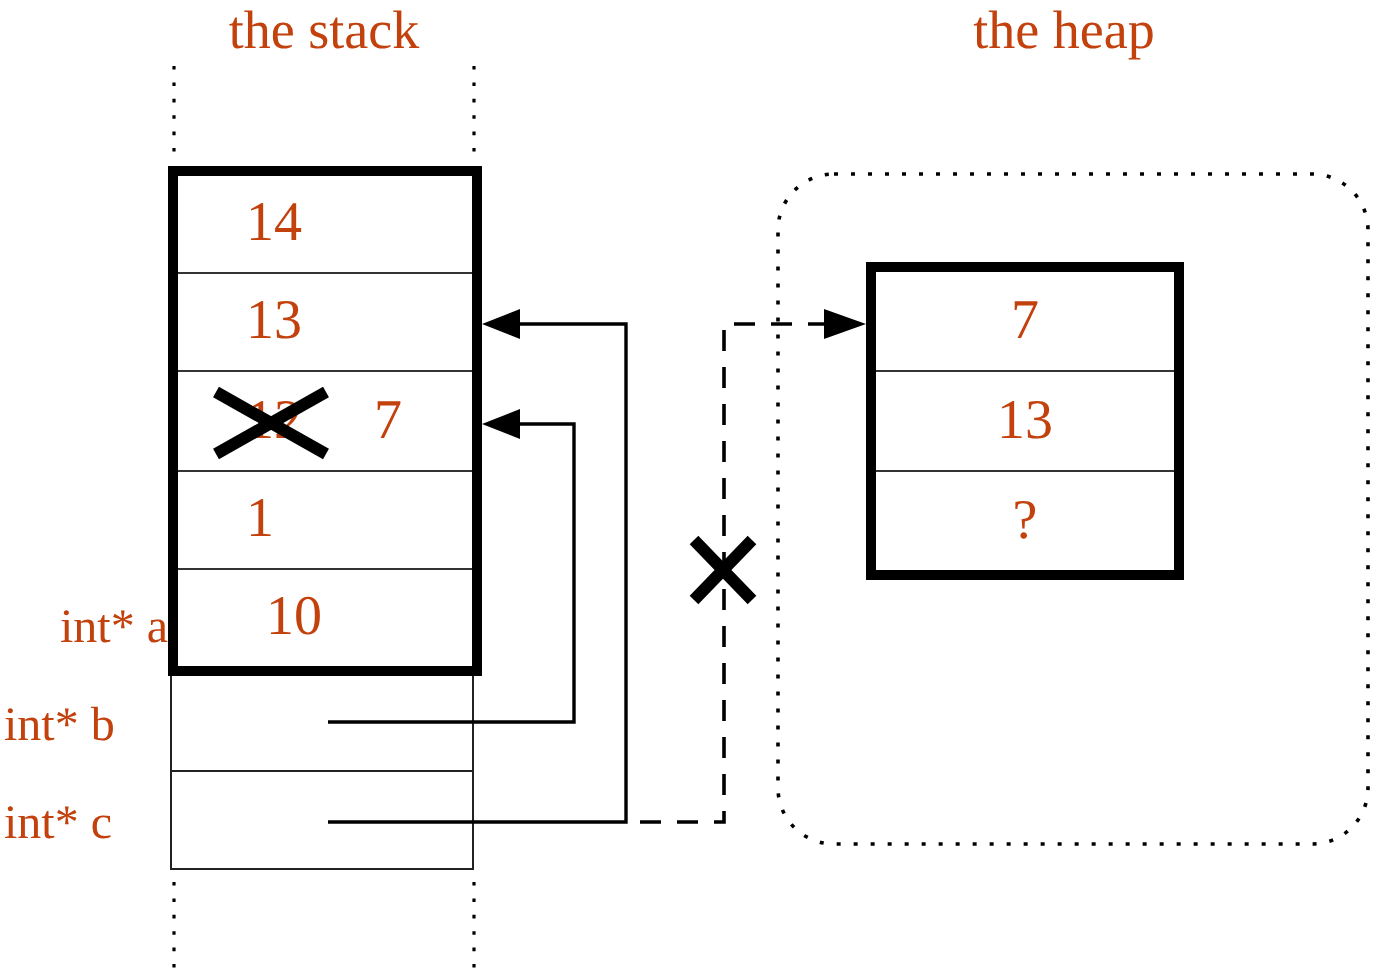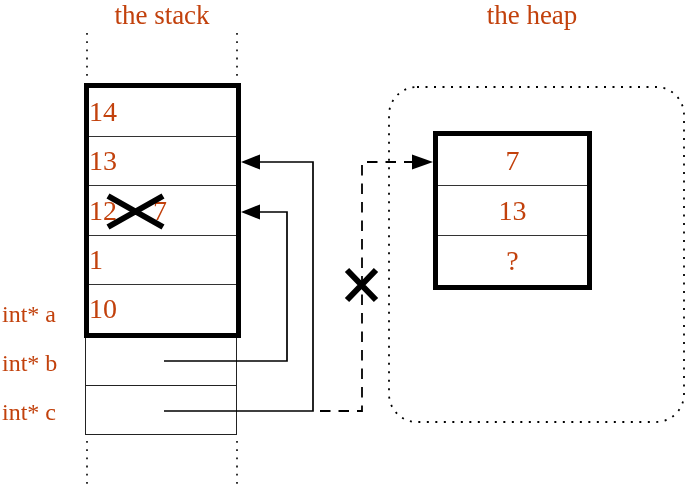--- a/index.html
+++ b/index.html
@@ -12,38 +12,38 @@
            font-size: 27px; text-align: center; }
   .title-stack { left: 62px;  width: 200px; }
   .title-heap  { left: 432px; width: 200px; }
 
   .stack-box {
     position: absolute; left: 84px; top: 83px; width: 157px; height: 255px;
     border: 5px solid #000; box-sizing: border-box; background: #fff;
     display: flex; flex-direction: column;
   }
   .stack-row {
-    flex: 1; display: flex; align-items: center; 
+    flex: 1; display: flex; align-items: center; padding-left: 34px;
     font-size: 28px; border-bottom: 1.6px solid #333; box-sizing: border-box;
   }
-  .stack-row:last-child { border-bottom: none; }
+  .stack-row:last-child { border-bottom: none; margin-left: 10px; }
   .new-val { margin-left: 36px; }
 
   .lower-cells {
     position: absolute; left: 85px; top: 338px; width: 152px; height: 97px;
     border: 1.6px solid #222; border-top: none; box-sizing: border-box;
     display: flex; flex-direction: column; background: #fff;
   }
   .lower-row { box-sizing: border-box; }
   .row-b { height: 48px; border-bottom: 1.6px solid #222; }
   .row-c { flex: 1; }
 
   .ptr-label { position: absolute; left: 2px; height: 26px; line-height: 26px;
                font-size: 24px; white-space: pre; }
-  .label-a { top: 301px; }
+  .label-a { top: 301px; margin-left: 28px; }
   .label-b { top: 350px; }
   .label-c { top: 399px; text-align: right; }
 
   .heap-box {
     position: absolute; left: 433px; top: 131px; width: 159px; height: 159px;
     border: 5px solid #000; box-sizing: border-box; background: #fff;
     display: flex; flex-direction: column;
   }
   .heap-row {
     flex: 1; display: flex; align-items: center; justify-content: center;

